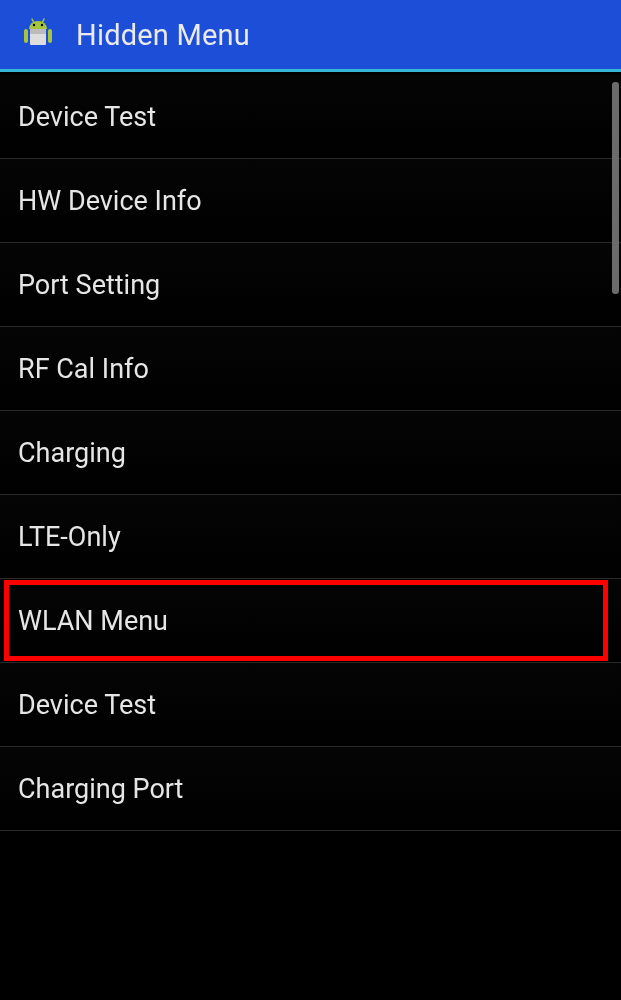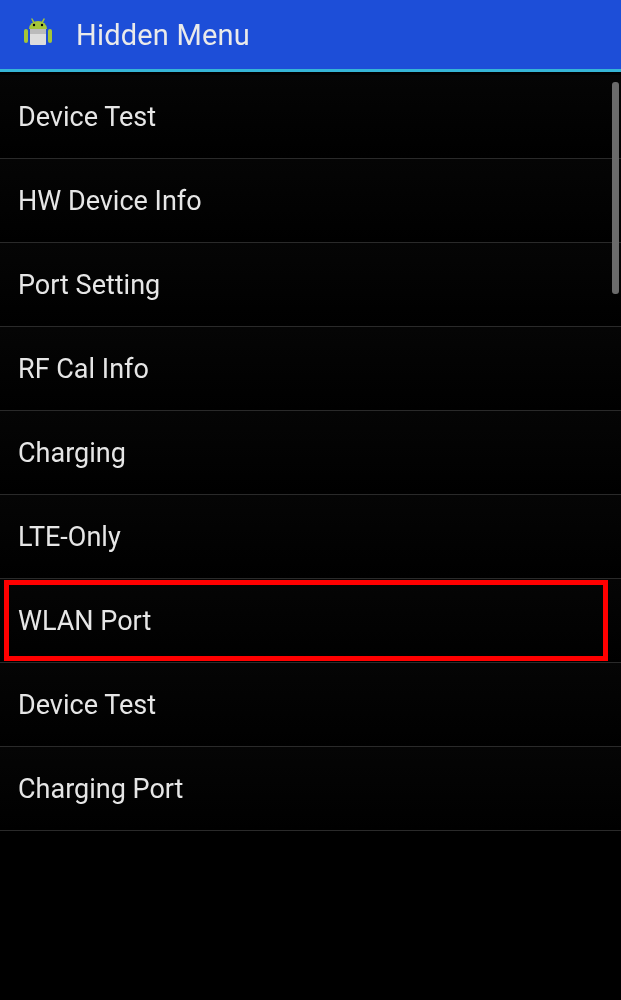--- a/index.html
+++ b/index.html
@@ -115,21 +115,21 @@
   <div class="menu-item">
     <span class="menu-label">RF Cal Info</span>
   </div>
   <div class="menu-item">
     <span class="menu-label">Charging</span>
   </div>
   <div class="menu-item">
     <span class="menu-label">LTE-Only</span>
   </div>
   <div class="menu-item">
-    <span class="menu-label">WLAN Port</span>
+    <span class="menu-label">WLAN Menu</span>
   </div>
   <div class="menu-item">
     <span class="menu-label">Device Test</span>
   </div>
   <div class="menu-item">
     <span class="menu-label">Charging Port</span>
   </div>
 </div>
 
 <div class="highlight-box"></div>

